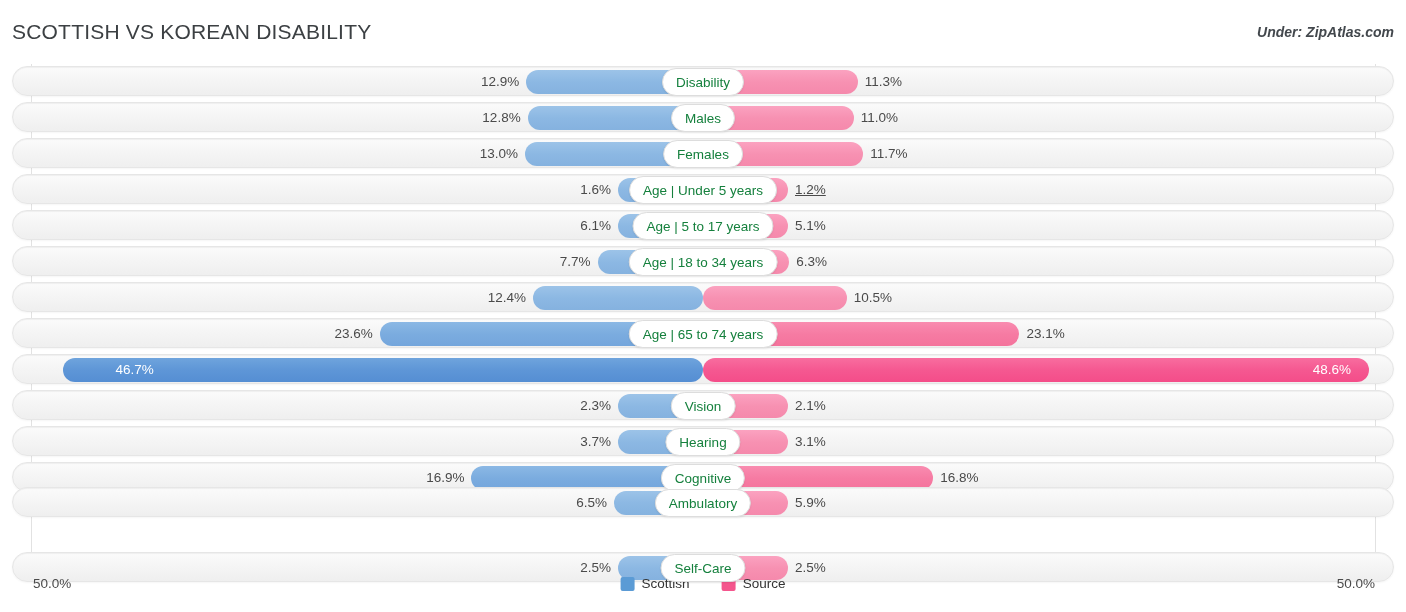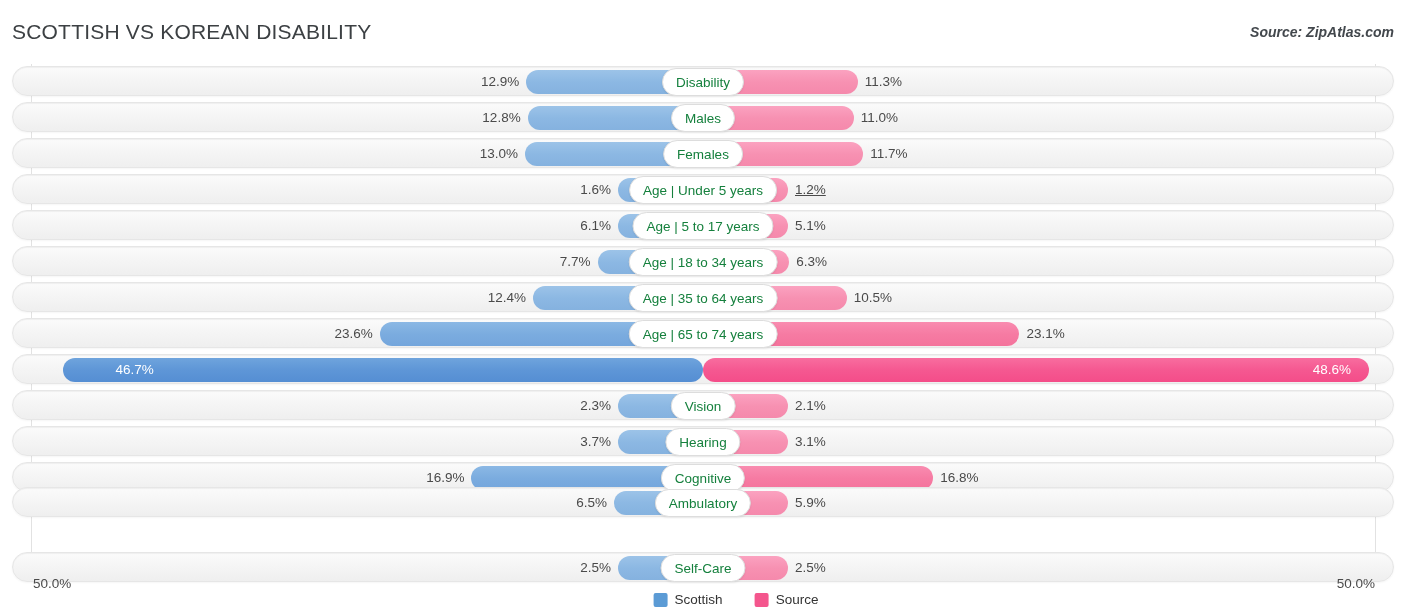--- a/index.html
+++ b/index.html
@@ -148,27 +148,26 @@
     top: 0;
     font-size: 13.5px;
     color: #4a4a4a;
     white-space: nowrap;
   }
   #axis-left  { left: 33px; }
   #axis-right { right: 31px; }
   #legend {
     position: absolute;
     left: 50%;
-    top: 16px;
+    top: 0;
     transform: translateX(-50%);
     display: flex;
     align-items: center;
     gap: 32px;
     white-space: nowrap;
-    margin-left: 33px;
   }
   .legend-item {
     display: flex;
     align-items: center;
     gap: 7px;
     font-size: 13.5px;
     color: #333333;
   }
   .swatch {
     width: 14px;
@@ -176,21 +175,21 @@
     border-radius: 2px;
     display: inline-block;
   }
 </style>
 </head>
 <body>
 
 <div id="chart-root">
 
   <div id="page-title">SCOTTISH VS KOREAN DISABILITY</div>
-  <div id="source-label">Source: ZipAtlas.com</div>
+  <div id="source-label">Under: ZipAtlas.com</div>
 
   <div id="plot">
     <div class="gridline" id="gridline-left"></div>
     <div class="gridline" id="gridline-right"></div>
 
   <div class="row" style="top: 2px;">
         <div class="row-inner">
           <div class="bar bar-left light" style="width: 176.73px;"></div>
           <div class="bar bar-right light" style="width: 154.81px;"></div>
           <div class="val val-left" style="right: calc(50% + 183.73px);">12.9%</div>
@@ -242,21 +241,20 @@
           <div class="val val-right" style="left: calc(50% + 93.31px);">6.3%</div>
           <div class="pill">Age | 18 to 34 years</div>
         </div>
       </div>
       <div class="row" style="top: 218px;">
         <div class="row-inner">
           <div class="bar bar-left light" style="width: 169.88px;"></div>
           <div class="bar bar-right light" style="width: 143.85px;"></div>
           <div class="val val-left" style="right: calc(50% + 176.88px);">12.4%</div>
           <div class="val val-right" style="left: calc(50% + 150.85px);">10.5%</div>
-          <div class="pill">Age | 35 to 64 years</div>
         </div>
       </div>
       <div class="row" style="top: 254px;">
         <div class="row-inner">
           <div class="bar bar-left mid" style="width: 323.32px;"></div>
           <div class="bar bar-right mid" style="width: 316.47px;"></div>
           <div class="val val-left" style="right: calc(50% + 330.32px);">23.6%</div>
           <div class="val val-right" style="left: calc(50% + 323.47px);">23.1%</div>
           <div class="pill">Age | 65 to 74 years</div>
         </div>

